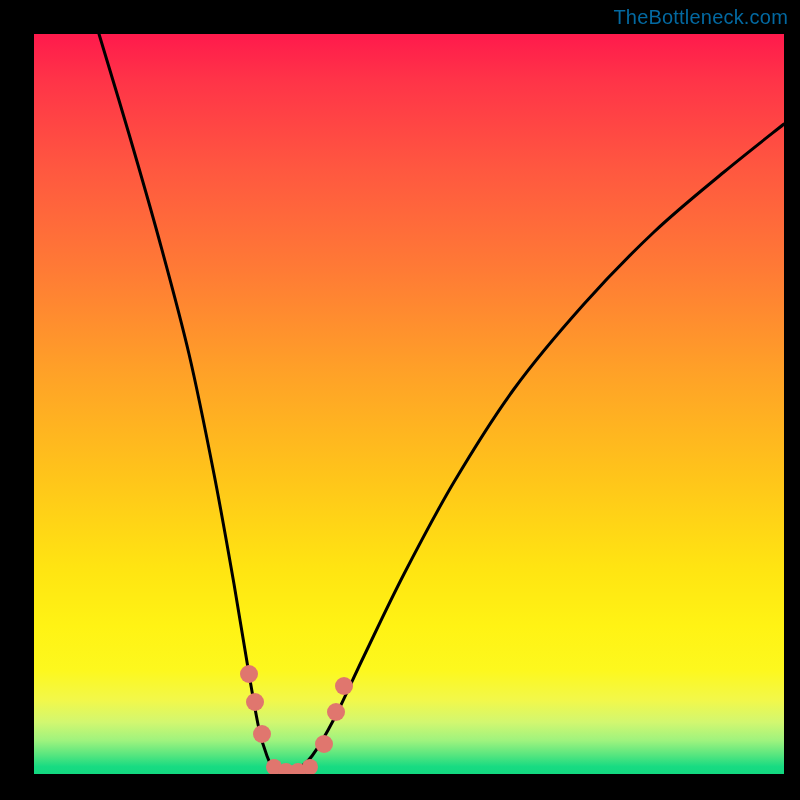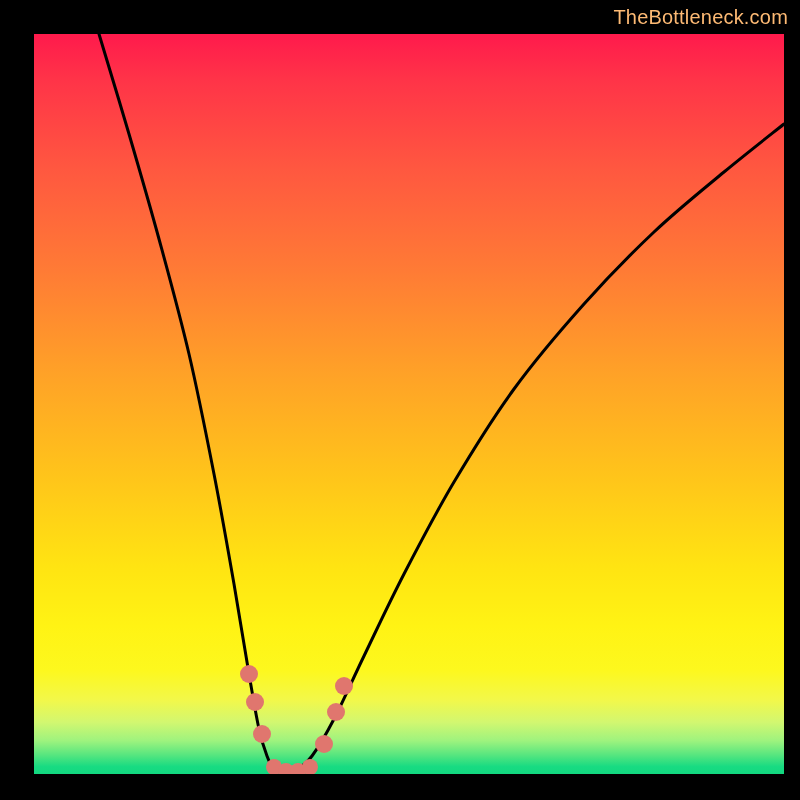--- a/index.html
+++ b/index.html
@@ -57,21 +57,21 @@
     position: absolute;
     left: 0;
     top: 0;
     width: 100%;
     height: 100%;
   }
   .watermark {
     position: absolute;
     top: 6px;
     right: 12px;
-    color: #fdba74;
+    color: #0369a1;
     font-size: 20px;
     letter-spacing: 0.2px;
   }
 </style>
 </head>
 <body>
 
 <div class="frame">
   <div class="watermark">TheBottleneck.com</div>
 

